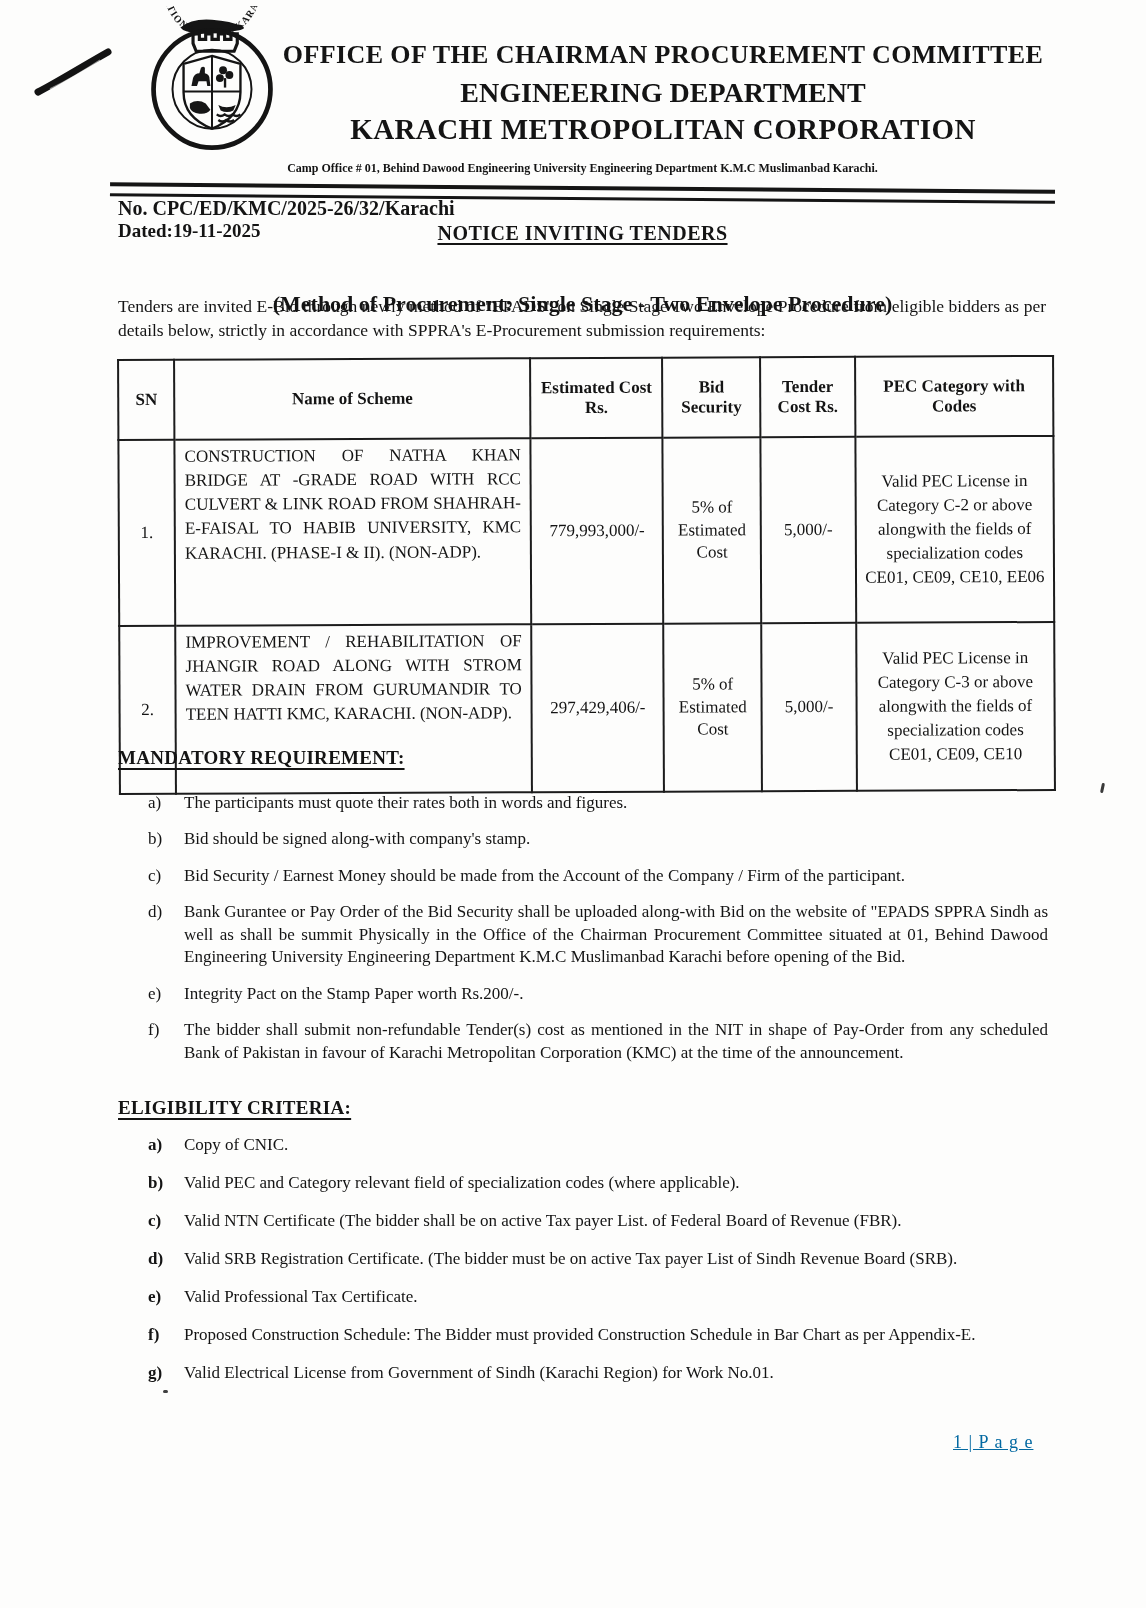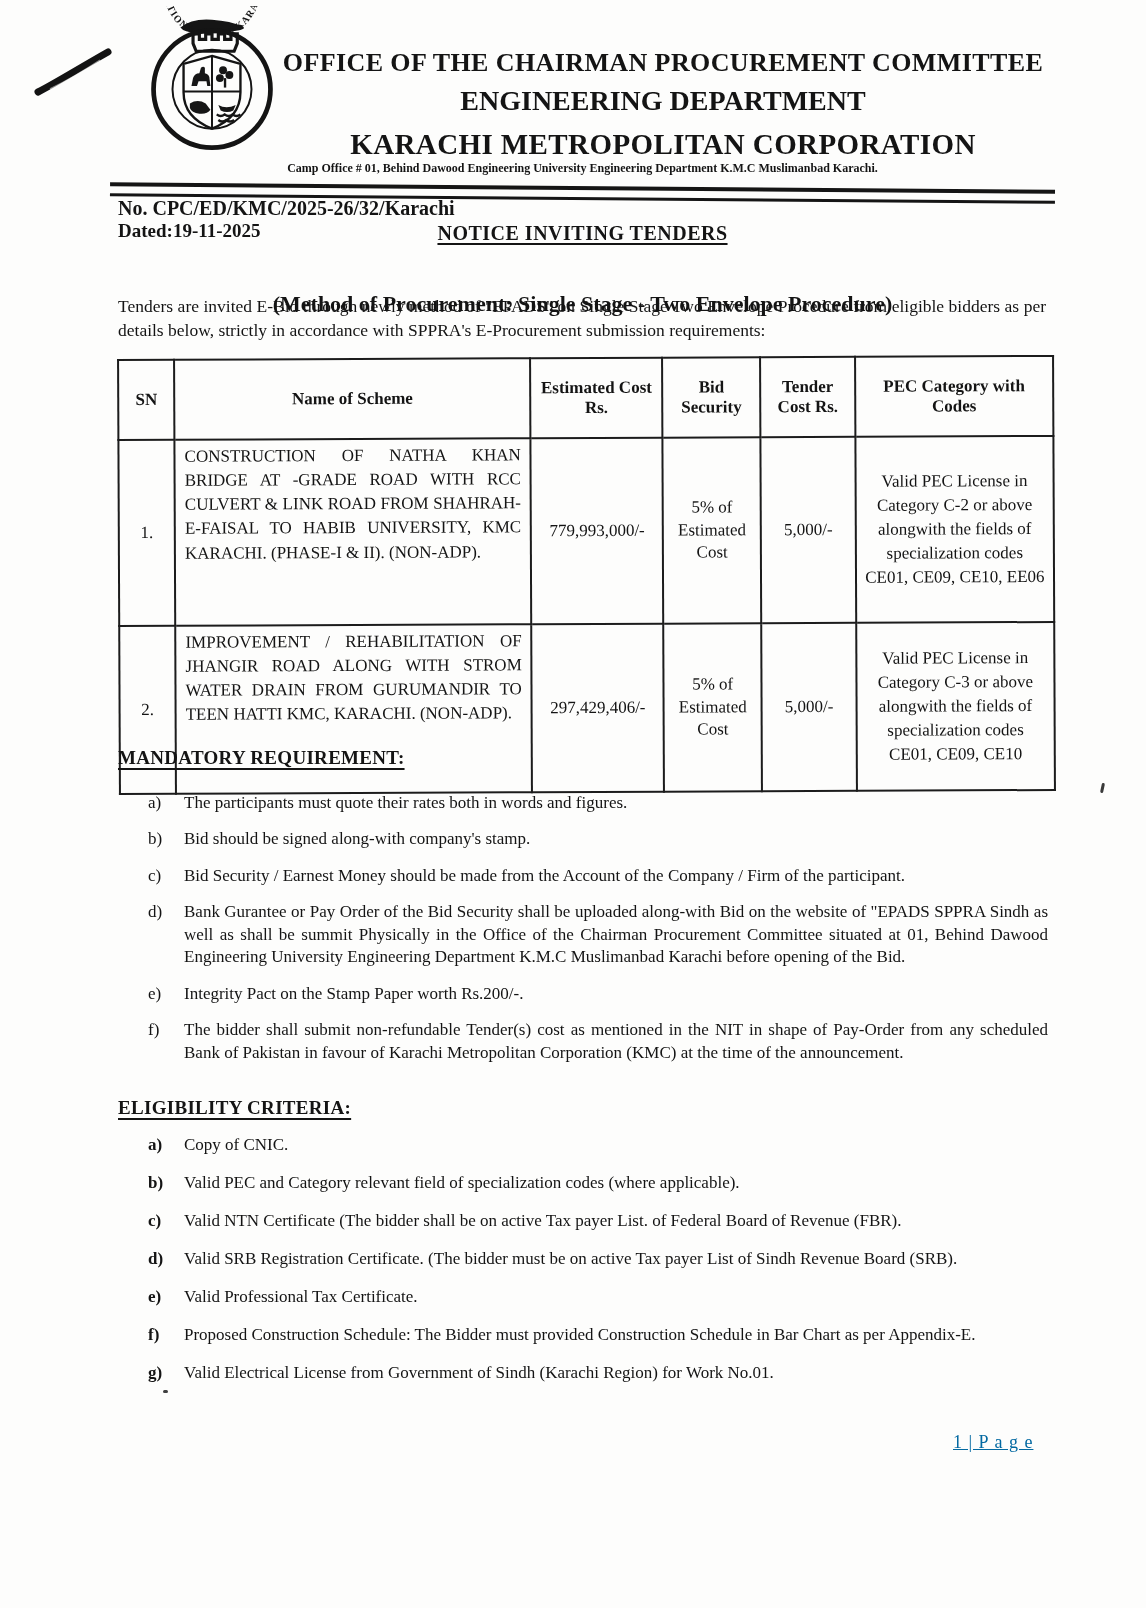--- a/index.html
+++ b/index.html
@@ -6,24 +6,24 @@
   .page {
     position:relative; width:1146px; height:1608px;
     background:#fdfdfc; overflow:hidden;
     font-family:"Liberation Serif", serif; color:#141414;
   }
 
   
   .seal { position:absolute; top:6px; left:133px; width:158px; height:160px; }
   .pen-mark { position:absolute; top:42px; left:30px; width:90px; height:58px; }
 
-  .header-text { position:absolute; top:48px; left:278px; width:770px; text-align:center; }
+  .header-text { position:absolute; top:40px; left:278px; width:770px; text-align:center; }
   .h-line1 { font-size:26px; font-weight:bold; letter-spacing:0.4px; white-space:nowrap; }
   .h-line2 { font-size:28px; font-weight:bold; margin-top:7px; }
-  .h-line3 { font-size:29px; font-weight:bold; margin-top:11px; letter-spacing:0.4px; }
+  .h-line3 { font-size:29px; font-weight:bold; margin-top:4px; letter-spacing:0.4px; }
 
   .address-line { position:absolute; top:161px; left:120px; width:925px;
     text-align:center; font-size:12px; font-weight:bold; }
   .double-rule { position:absolute; top:186px; left:110px; width:945px; height:7px;
     border-top:4px solid #151515; border-bottom:3px solid #151515;
     transform:rotate(0.45deg); }
   .ref-row { position:absolute; top:197px; left:118px; width:928px;
     display:flex; justify-content:space-between; align-items:baseline;flex-direction:column; }
   .ref-no { font-size:20px; font-weight:bold; }
   .ref-date { font-size:19px; font-weight:bold; padding-right:92px; }

